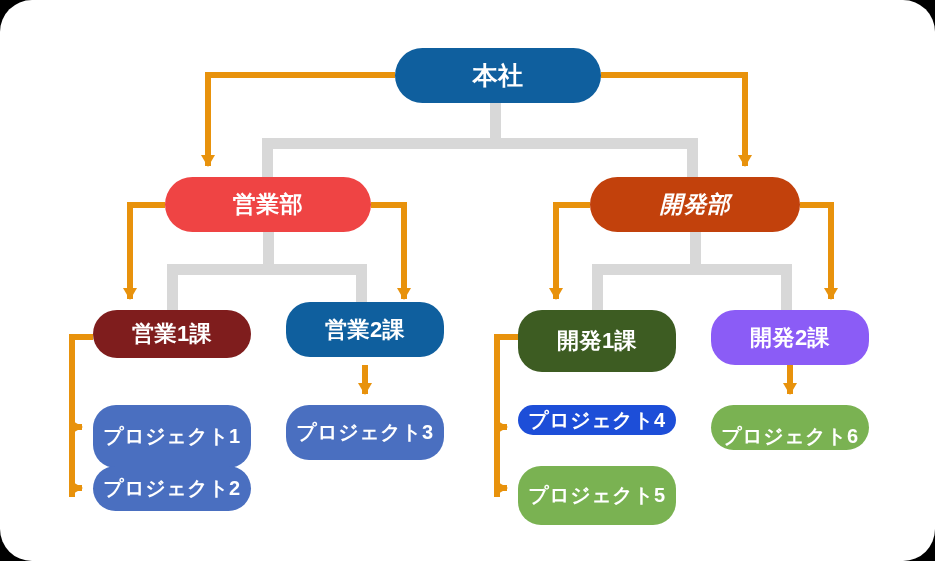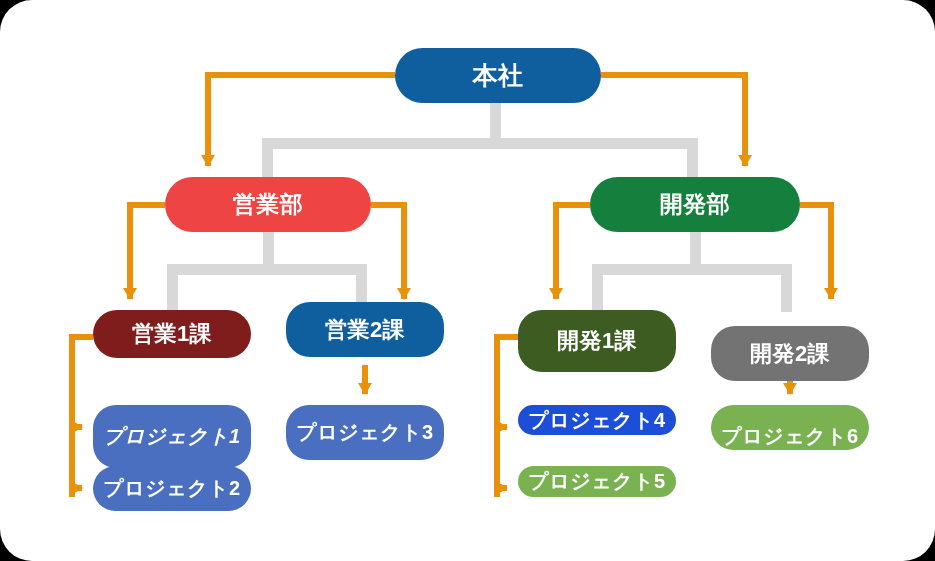--- a/index.html
+++ b/index.html
@@ -139,57 +139,57 @@
   </svg>
 
   <div class="node node-root" style="left: 395px; top: 48px; width: 206px; height: 55px; background: rgb(15, 95, 158);">
       <span>本社</span>
     </div>
 
   <div class="node node-dept" style="left: 165px; top: 177px; width: 206px; height: 55px; background: #ef4444;">
       <span>営業部</span>
     </div>
 
-  <div class="node node-dept" style="left: 590px; top: 177px; width: 210px; height: 55px; background: #15803d;">
+  <div class="node node-dept" style="left: 590px; top: 177px; width: 210px; height: 55px; background: #c2410c; font-style: italic;">
       <span>開発部</span>
     </div>
 
   <div class="node node-section" style="left: 93px; top: 310px; width: 158px; height: 48px; background: #7f1d1d;">
       <span>営業1課</span>
     </div>
 
   <div class="node node-section" style="left: 286px; top: 302px; width: 158px; height: 55px; background: rgb(15, 95, 158);">
       <span>営業2課</span>
     </div>
 
   <div class="node node-section" style="left: 518px; top: 310px; width: 158px; height: 62px; background: rgb(61, 92, 34);">
       <span>開発1課</span>
     </div>
 
-  <div class="node node-section" style="left: 711px; top: 310px; width: 158px; height: 55px; background: #737373; margin-top: 16px;">
+  <div class="node node-section" style="left: 711px; top: 310px; width: 158px; height: 55px; background: #8b5cf6;">
       <span>開発2課</span>
     </div>
 
-  <div class="node node-project" style="left: 93px; top: 405px; width: 158px; height: 63px; background: rgb(74, 111, 192); font-style: italic;">
+  <div class="node node-project" style="left: 93px; top: 405px; width: 158px; height: 63px; background: rgb(74, 111, 192);">
       <span>プロジェクト1</span>
     </div>
 
   <div class="node node-project" style="left: 93px; top: 466px; width: 158px; height: 45px; background: rgb(74, 111, 192);">
       <span>プロジェクト2</span>
     </div>
 
   <div class="node node-project" style="left: 286px; top: 405px; width: 158px; height: 55px; background: rgb(74, 111, 192);">
       <span>プロジェクト3</span>
     </div>
 
   <div class="node node-project" style="left: 518px; top: 405px; width: 158px; height: 30px; background: #1d4ed8;">
       <span>プロジェクト4</span>
     </div>
 
-  <div class="node node-project" style="left: 518px; top: 466px; width: 158px; height: 31px; background: rgb(122, 178, 82); align-items: center;">
+  <div class="node node-project" style="left: 518px; top: 466px; width: 158px; height: 59px; background: rgb(122, 178, 82); align-items: center;">
       <span>プロジェクト5</span>
     </div>
 
   <div class="node node-project" style="left: 711px; top: 405px; width: 158px; height: 45px; background: rgb(122, 178, 82); align-items: flex-end;">
       <span>プロジェクト6</span>
     </div>
 
 </div>
 
 </body></html>

